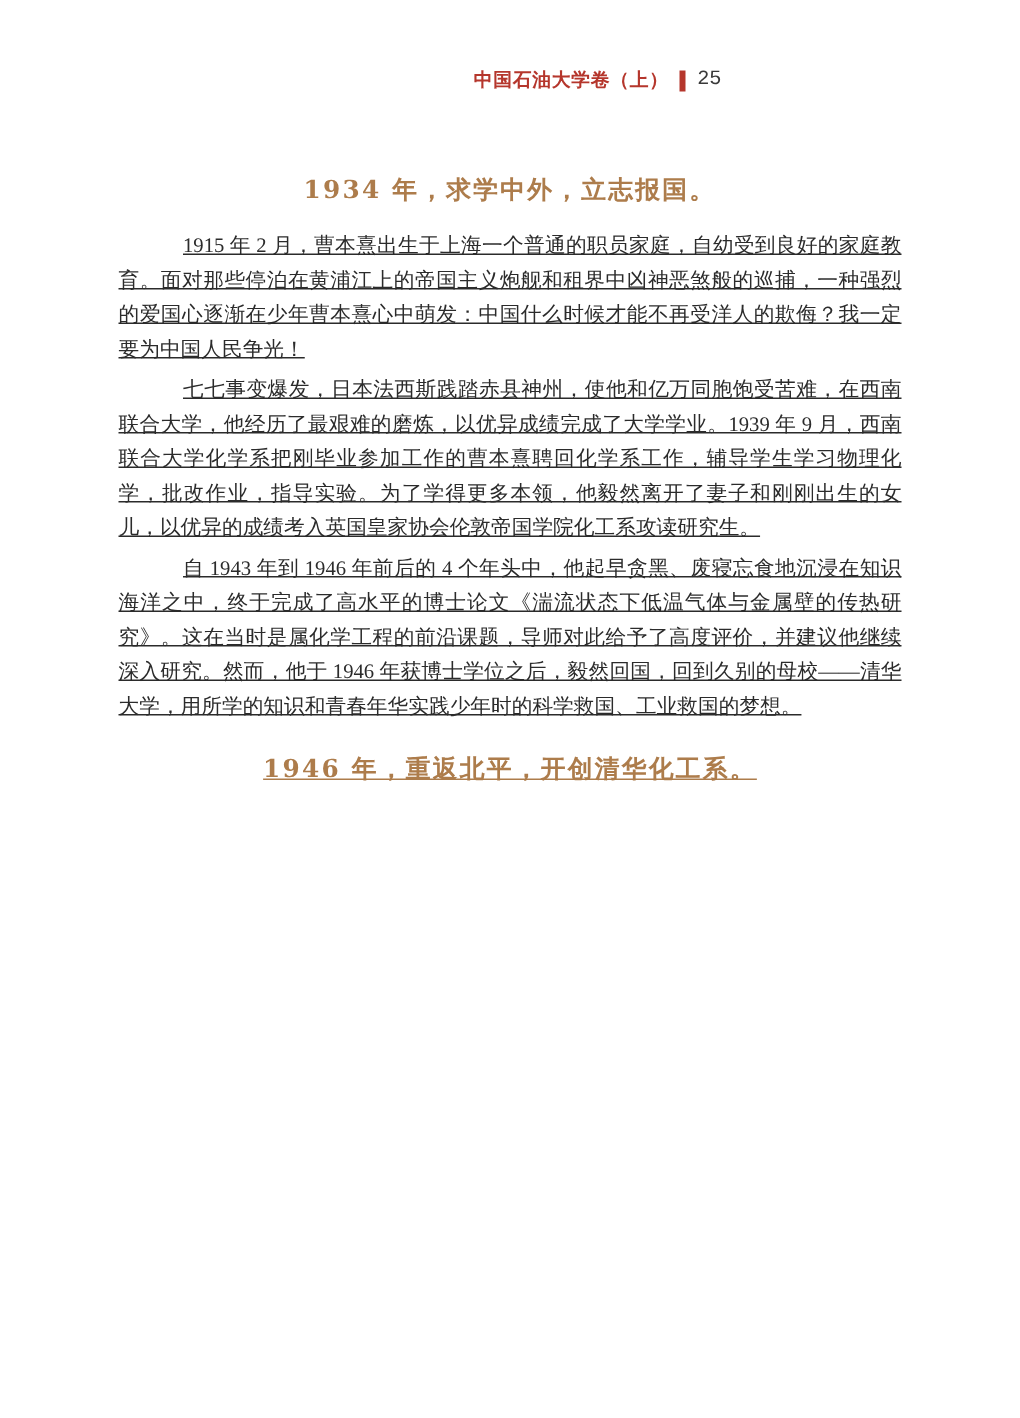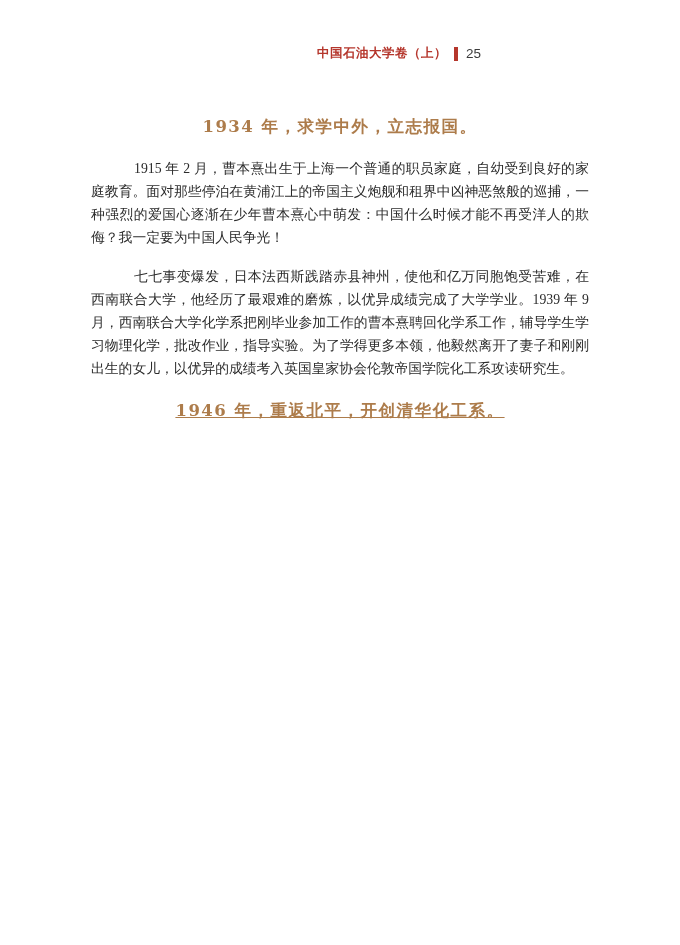--- a/index.html
+++ b/index.html
@@ -27,21 +27,21 @@
     letter-spacing: 0.5px;
   }
   .header-bar {
     width: 4px; height: 14px;
     background: #b5362c;
     margin: 0 8px 0 7px;
   }
   .page-num {
     color: #3a3a3a;
     font-size: 13.5px;
-    font-family: Liberation Sans, sans-serif;
+    font-family: Liberation Mono, monospace;
   }
   
   .content {
     position: absolute;
     left: 75px; top: 16px;
     width: 530px;
   }
   .section-heading {
     margin: 0;
     text-align: center;
@@ -49,27 +49,28 @@
     font-weight: bold;
     font-size: 16.5px;
     line-height: 29px;
     letter-spacing: 1.5px;
     font-family: "DejaVu Serif", cursive;
   }
   .section-heading .hline2 { font-size: 15.5px; letter-spacing: 2px; }
   #heading-1 { margin-top: 96px; margin-bottom: 11px; }
   #heading-2 { margin-top: 16px;  margin-bottom: 12px; text-decoration: underline; }
   p.body-par {
-    margin: 16px;
+    margin: 4px;
     font-size: 13.8px;
     line-height: 23px;
     color: #2b2b2b;
     text-align: justify;
     text-indent: 43px;
     font-family: "Liberation Serif", "DejaVu Serif", serif;
+    text-decoration: underline;
   }
 </style>
 </head>
 <body>
 
 <div class="page">
 
   <div class="page-header">
     <span class="vol-title">中国石油大学卷（上）</span>
     <span class="header-bar"></span>
@@ -77,20 +78,21 @@
   </div>
 
   <div class="content">
 
     <h2 class="section-heading" id="heading-1">
       <div class="hline1">1934 年，求学中外，立志报国。</div>
     </h2>
 
     <p class="body-par">1915 年 2 月，曹本熹出生于上海一个普通的职员家庭，自幼受到良好的家庭教育。面对那些停泊在黄浦江上的帝国主义炮舰和租界中凶神恶煞般的巡捕，一种强烈的爱国心逐渐在少年曹本熹心中萌发：中国什么时候才能不再受洋人的欺侮？我一定要为中国人民争光！</p>
     <p class="body-par">七七事变爆发，日本法西斯践踏赤县神州，使他和亿万同胞饱受苦难，在西南联合大学，他经历了最艰难的磨炼，以优异成绩完成了大学学业。1939 年 9 月，西南联合大学化学系把刚毕业参加工作的曹本熹聘回化学系工作，辅导学生学习物理化学，批改作业，指导实验。为了学得更多本领，他毅然离开了妻子和刚刚出生的女儿，以优异的成绩考入英国皇家协会伦敦帝国学院化工系攻读研究生。</p>
+    <p class="body-par">自 1943 年到 1946 年前后的 4 个年头中，他起早贪黑、废寝忘食地沉浸在知识海洋之中，终于完成了高水平的博士论文《湍流状态下低温气体与金属壁的传热研究》。这在当时是属化学工程的前沿课题，导师对此给予了高度评价，并建议他继续深入研究。然而，他于 1946 年获博士学位之后，毅然回国，回到久别的母校——清华大学，用所学的知识和青春年华实践少年时的科学救国、工业救国的梦想。</p>
 
     <h2 class="section-heading" id="heading-2">
       <div class="hline1">1946 年，重返北平，开创清华化工系。</div>
     </h2>
 
 
   </div>
 </div>
 
 </body></html>

